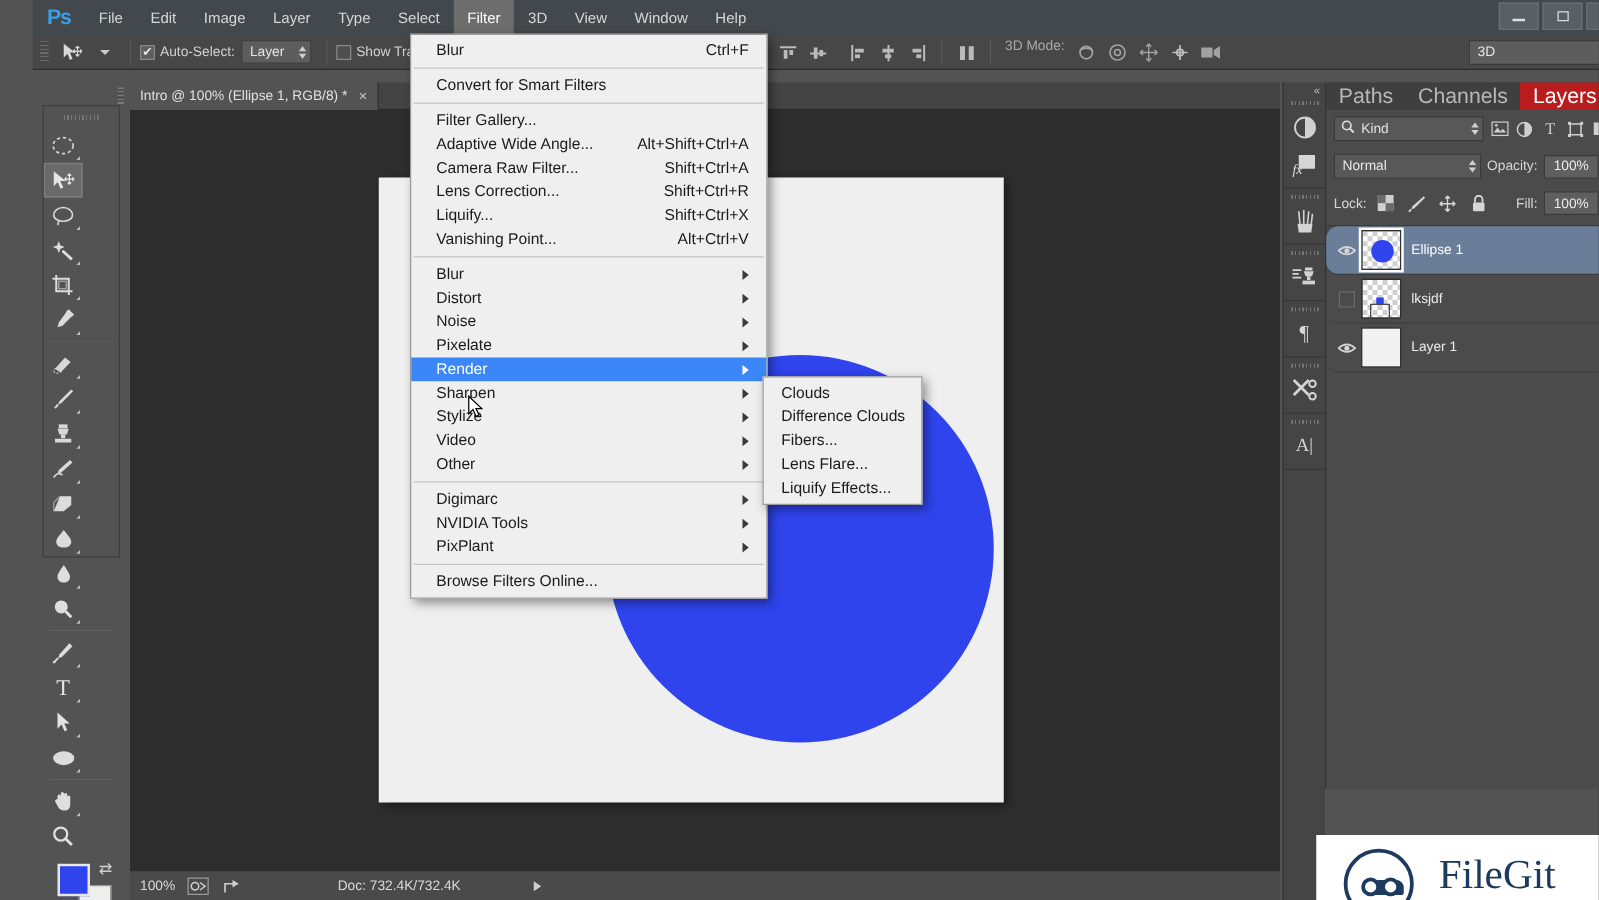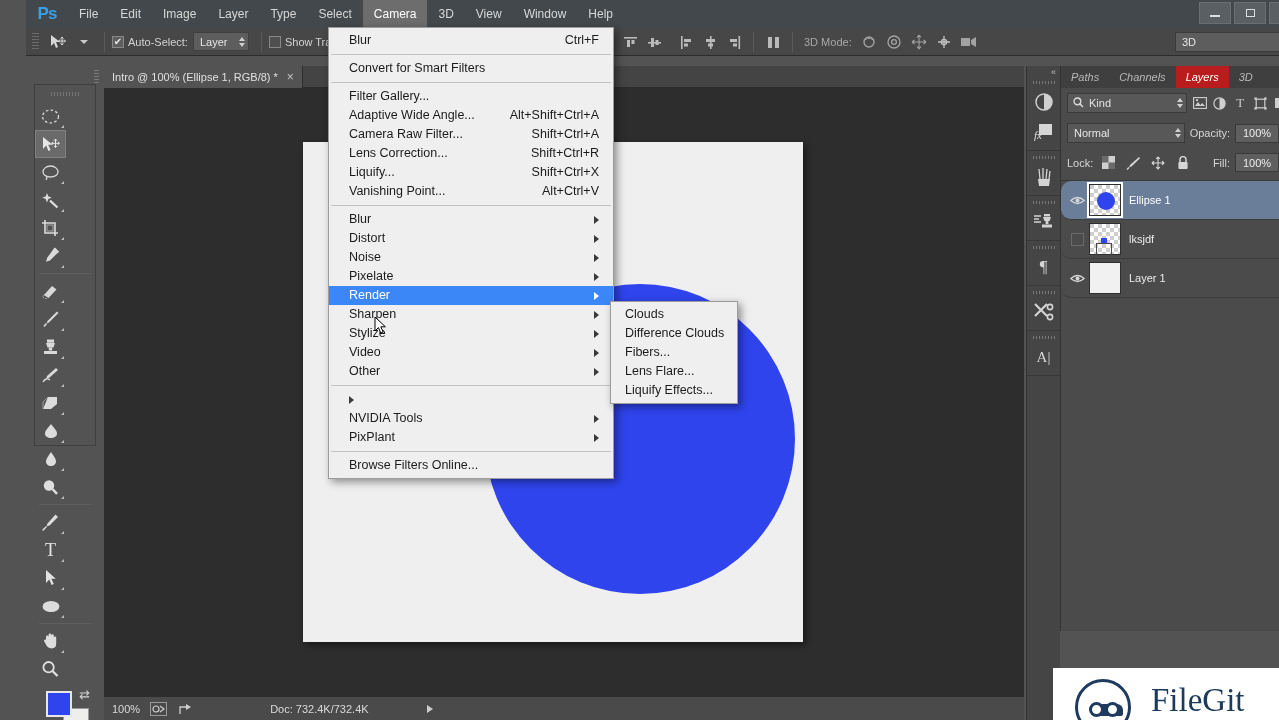--- a/index.html
+++ b/index.html
@@ -144,21 +144,21 @@
   .rail-grip { height:9px; background:repeating-linear-gradient(to right,#787878 0 1px,transparent 1px 3px);
      background-size:22px 3px; background-repeat:no-repeat; background-position:center; }
   .rail-btn { height:30px; display:flex;align-items:center;justify-content:center;color:#cfcfcf; }
 
   
   .layers {
     position:absolute; left:1034px; top:66px; width:245px; height:565px;
     background:#4b4b4b; border-left:1px solid #333;
   }
   .lp-tabs { height:22px; display:flex; align-items:stretch; background:#3f3f3f; position:relative;}
-  .lp-tab { padding:0 10px; display:flex;align-items:center;font-size:11px;color:#b8b8b8;font-style:italic; }
+  .lp-tab { padding:0 10px; display:flex;align-items:center;font-size:17px;color:#b8b8b8; }
   .lp-tab.active { background:#b91c1c; color:#ffffff; }
   .lp-menu { position:absolute; right:6px; top:4px; display:flex;gap:2px;align-items:center;color:#cfcfcf;font-size:10px;}
   .lp-row { display:flex; align-items:center; padding:5px 6px; gap:5px; }
   .lp-search {
     flex:0 0 120px; height:20px; background:#585858; border:1px solid #3a3a3a;
     display:flex;align-items:center;padding:0 3px 0 5px;justify-content:space-between;
     font-size:11px;color:#e2e2e2;
   }
   .lp-filter-ico { width:22px;height:20px;display:flex;align-items:center;justify-content:center;color:#c9c9c9;font-size:12px;}
   .lp-blend {
@@ -258,21 +258,21 @@
 
   <div class="titlebar">
     <div class="ps-logo">Ps</div>
     <div class="menubar" id="menubar">
         <div class="menu-item">File</div>
         <div class="menu-item">Edit</div>
         <div class="menu-item">Image</div>
         <div class="menu-item">Layer</div>
         <div class="menu-item">Type</div>
         <div class="menu-item">Select</div>
-        <div class="menu-item active">Camera</div>
+        <div class="menu-item active">Filter</div>
         <div class="menu-item">3D</div>
         <div class="menu-item">View</div>
         <div class="menu-item">Window</div>
         <div class="menu-item">Help</div>
       </div>
     <div class="win-btns">
       <div class="win-btn">
           <div class="mn"></div>
         </div>
       <div class="win-btn">
@@ -300,21 +300,21 @@
       <span>Layer</span>
       <span class="spin">
           <i class="up"></i>
           <i class="dn"></i>
         </span>
     </div>
     <div class="ob-sep" style="margin-left:12px"></div>
     <div class="ob-check" style="background:#4f4f4f"></div>
     <div class="ob-label">Show Tran</div>
 
-    <div style="position:absolute;left:592px;top:3px;display:flex;align-items:center;gap:0px;">
+    <div style="position:absolute;left:592px;top:3px;display:flex;gap:0px;">
       <div class="align-ico">
         <svg width="15" height="15" viewBox="0 0 15 15">
             <rect x="1" y="2" width="13" height="1.6" fill="#cfcfcf"></rect>
             <rect x="4" y="5" width="3" height="7" fill="#cfcfcf"></rect>
             <rect x="8.5" y="5" width="3" height="4" fill="#cfcfcf"></rect>
           </svg>
       </div>
       <div class="align-ico">
         <svg width="15" height="15" viewBox="0 0 15 15">
             <rect x="1" y="7" width="13" height="1.6" fill="#cfcfcf"></rect>
@@ -857,20 +857,21 @@
       <div class="dd-item">
         <span class="lbl">Video</span>
         <span class="arrow"></span>
       </div>
       <div class="dd-item">
         <span class="lbl">Other</span>
         <span class="arrow"></span>
       </div>
       <div class="dd-sep"></div>
       <div class="dd-item">
+        <span class="lbl">Digimarc</span>
         <span class="arrow"></span>
       </div>
       <div class="dd-item">
         <span class="lbl">NVIDIA Tools</span>
         <span class="arrow"></span>
       </div>
       <div class="dd-item">
         <span class="lbl">PixPlant</span>
         <span class="arrow"></span>
       </div>

